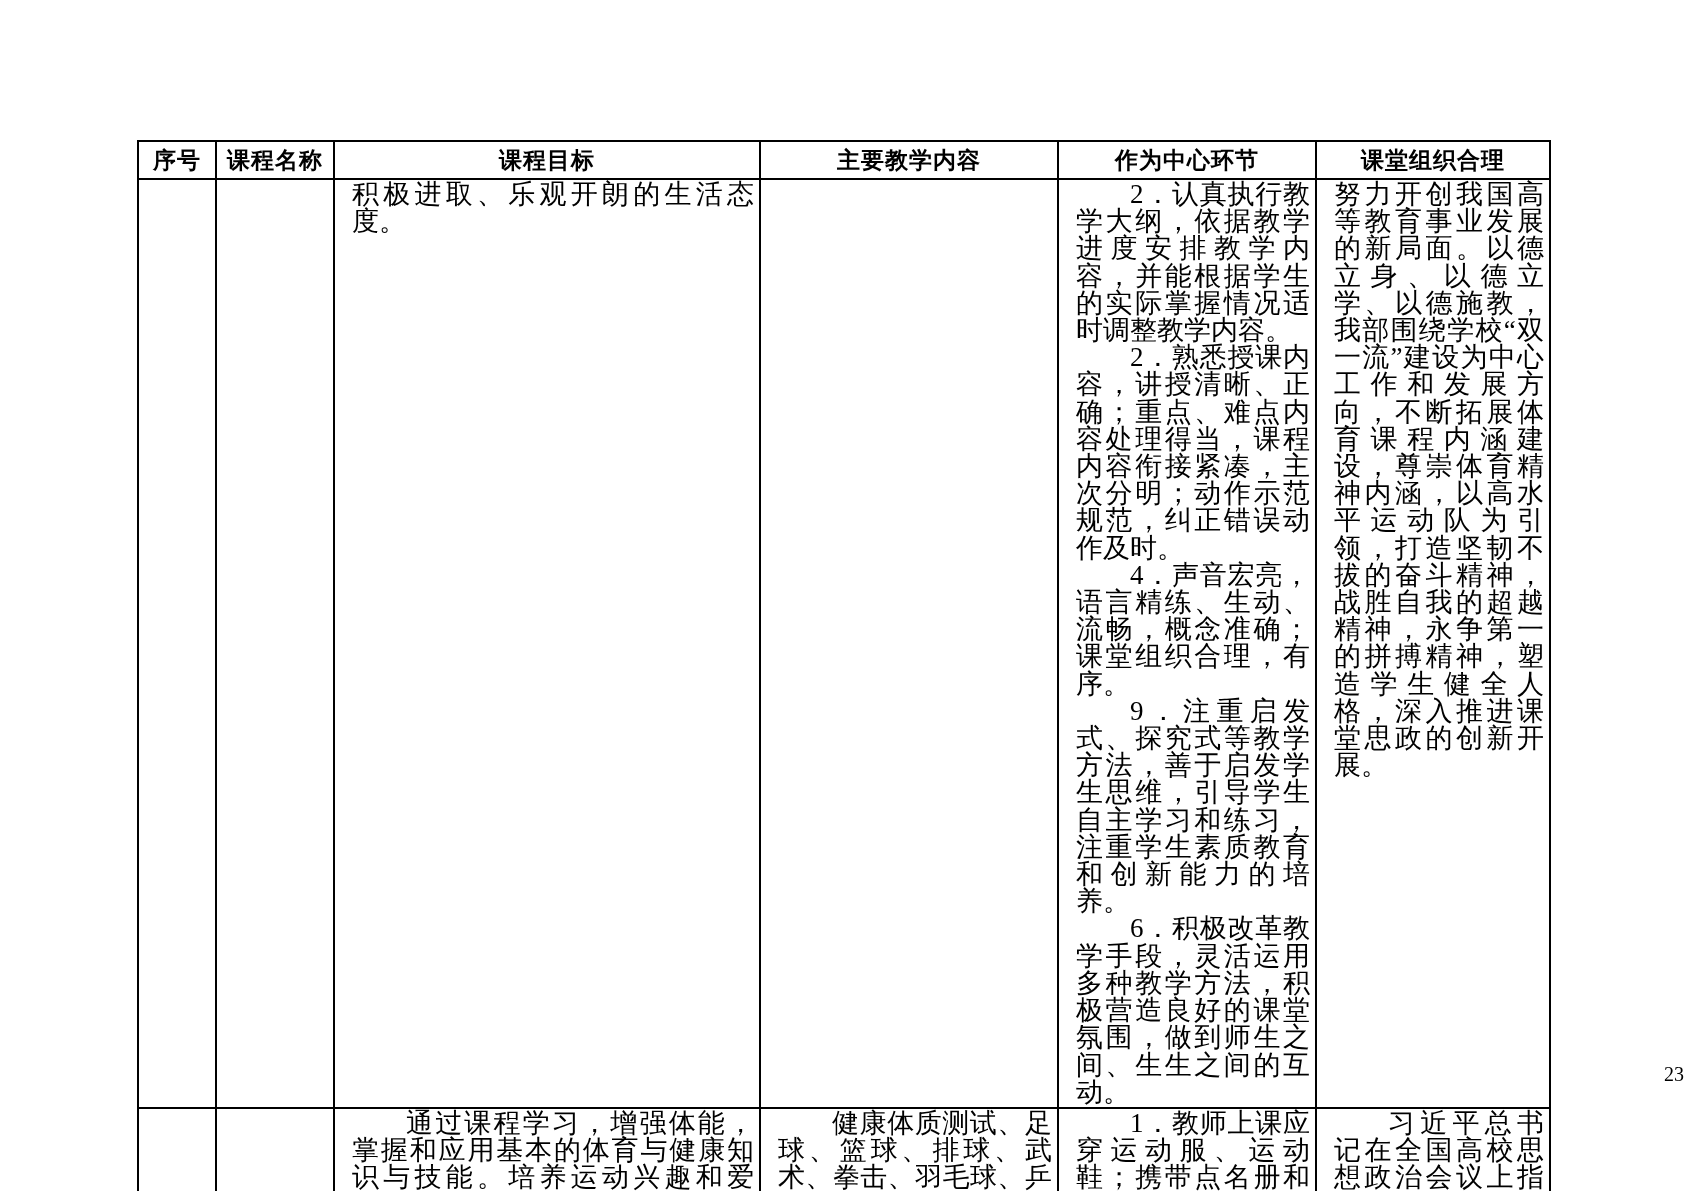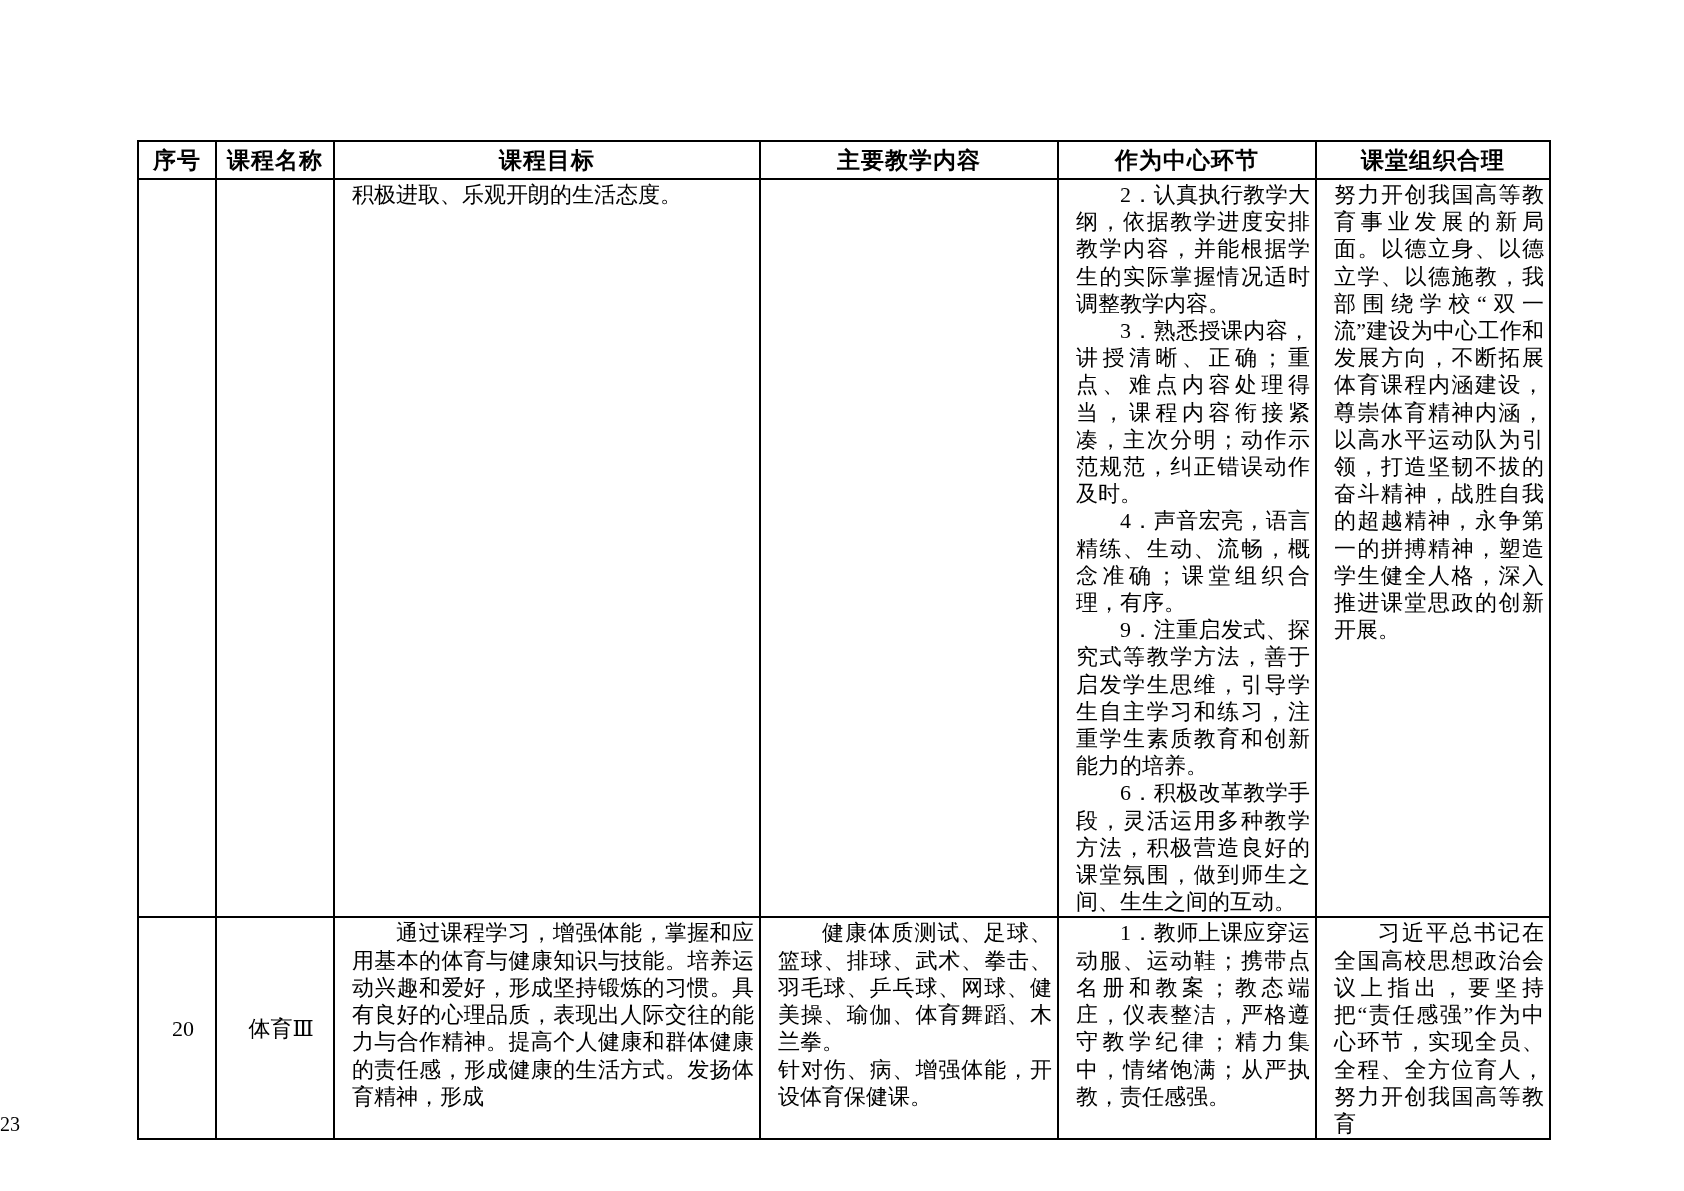--- a/index.html
+++ b/index.html
@@ -36,44 +36,44 @@
   }
   .course-table th {
     font-size: 23px;
     font-weight: bold;
     text-align: center;
     vertical-align: middle;
     padding: 1px 2px;
     letter-spacing: 1px;
   }
   .course-table tbody td {
-    font-size: 22px;
+    font-size: 27px;
     line-height: 27.2px;
     padding-left: 17px;
   }
   tr.row-cont { height: 681px; }
   tr.row-main { height: 163px; }
   td.c-center {
     text-align: center;
     vertical-align: middle;
     font-size: 23px;
   }
   td.c-text p.para {
     margin: 0;
     text-align: justify;
   }
   td.c-text p.para.indent {
     text-indent: 2em;
   }
   .page-number {
     position: absolute;
-    top: 1113px;
+    top: 1063px;
     left: 0;
     width: 100%;
-    text-align: left;
+    text-align: right;
     font-size: 20px;
   }
 </style>
 </head>
 <body>
 
 <div class="page">
 
   <table class="course-table">
     <colgroup>
@@ -97,21 +97,21 @@
     <tbody>
       <tr class="row-cont">
         <td class="c-center"></td>
         <td class="c-center"></td>
         <td class="c-text">
             <p class="para">积极进取、乐观开朗的生活态度。</p>
           </td>
         <td class="c-text"></td>
         <td class="c-text">
             <p class="para indent">2．认真执行教学大纲，依据教学进度安排教学内容，并能根据学生的实际掌握情况适时调整教学内容。</p>
-            <p class="para indent">3．熟悉授课内容，讲授清晰、正确；重点、难点内容处理得当，课程内容衔接紧凑，主次分明；动作示范规范，纠正错误动作及时。</p>
+            <p class="para indent">2．熟悉授课内容，讲授清晰、正确；重点、难点内容处理得当，课程内容衔接紧凑，主次分明；动作示范规范，纠正错误动作及时。</p>
             <p class="para indent">4．声音宏亮，语言精练、生动、流畅，概念准确；课堂组织合理，有序。</p>
             <p class="para indent">9．注重启发式、探究式等教学方法，善于启发学生思维，引导学生自主学习和练习，注重学生素质教育和创新能力的培养。</p>
             <p class="para indent">6．积极改革教学手段，灵活运用多种教学方法，积极营造良好的课堂氛围，做到师生之间、生生之间的互动。</p>
           </td>
         <td class="c-text">
             <p class="para">努力开创我国高等教育事业发展的新局面。以德立身、以德立学、以德施教，我部围绕学校“双一流”建设为中心工作和发展方向，不断拓展体育课程内涵建设，尊崇体育精神内涵，以高水平运动队为引领，打造坚韧不拔的奋斗精神，战胜自我的超越精神，永争第一的拼搏精神，塑造学生健全人格，深入推进课堂思政的创新开展。</p>
           </td>
       </tr>
       <tr class="row-main">
         <td class="c-center">20</td>

